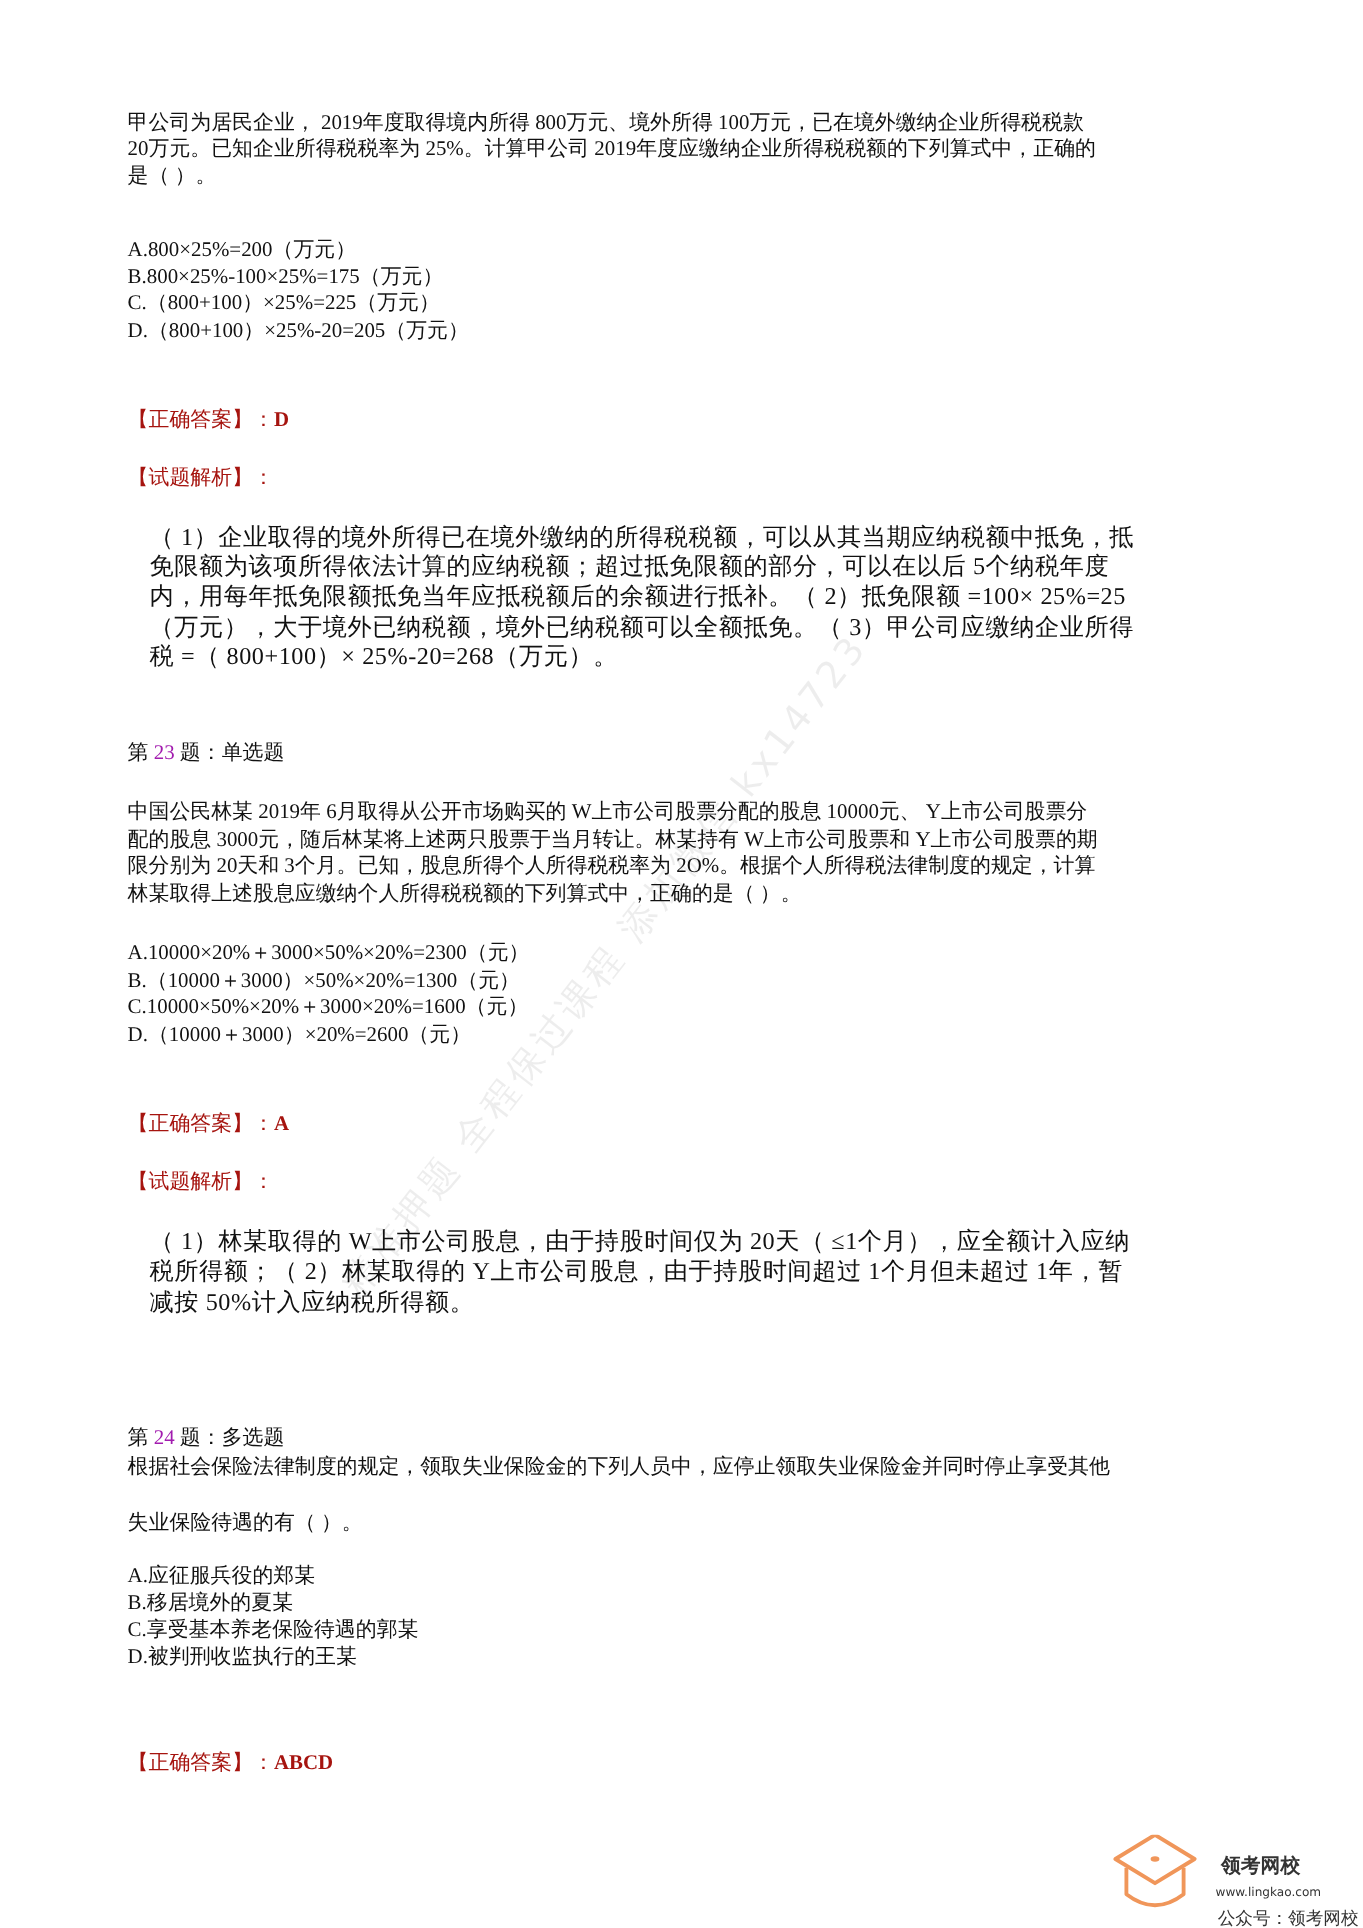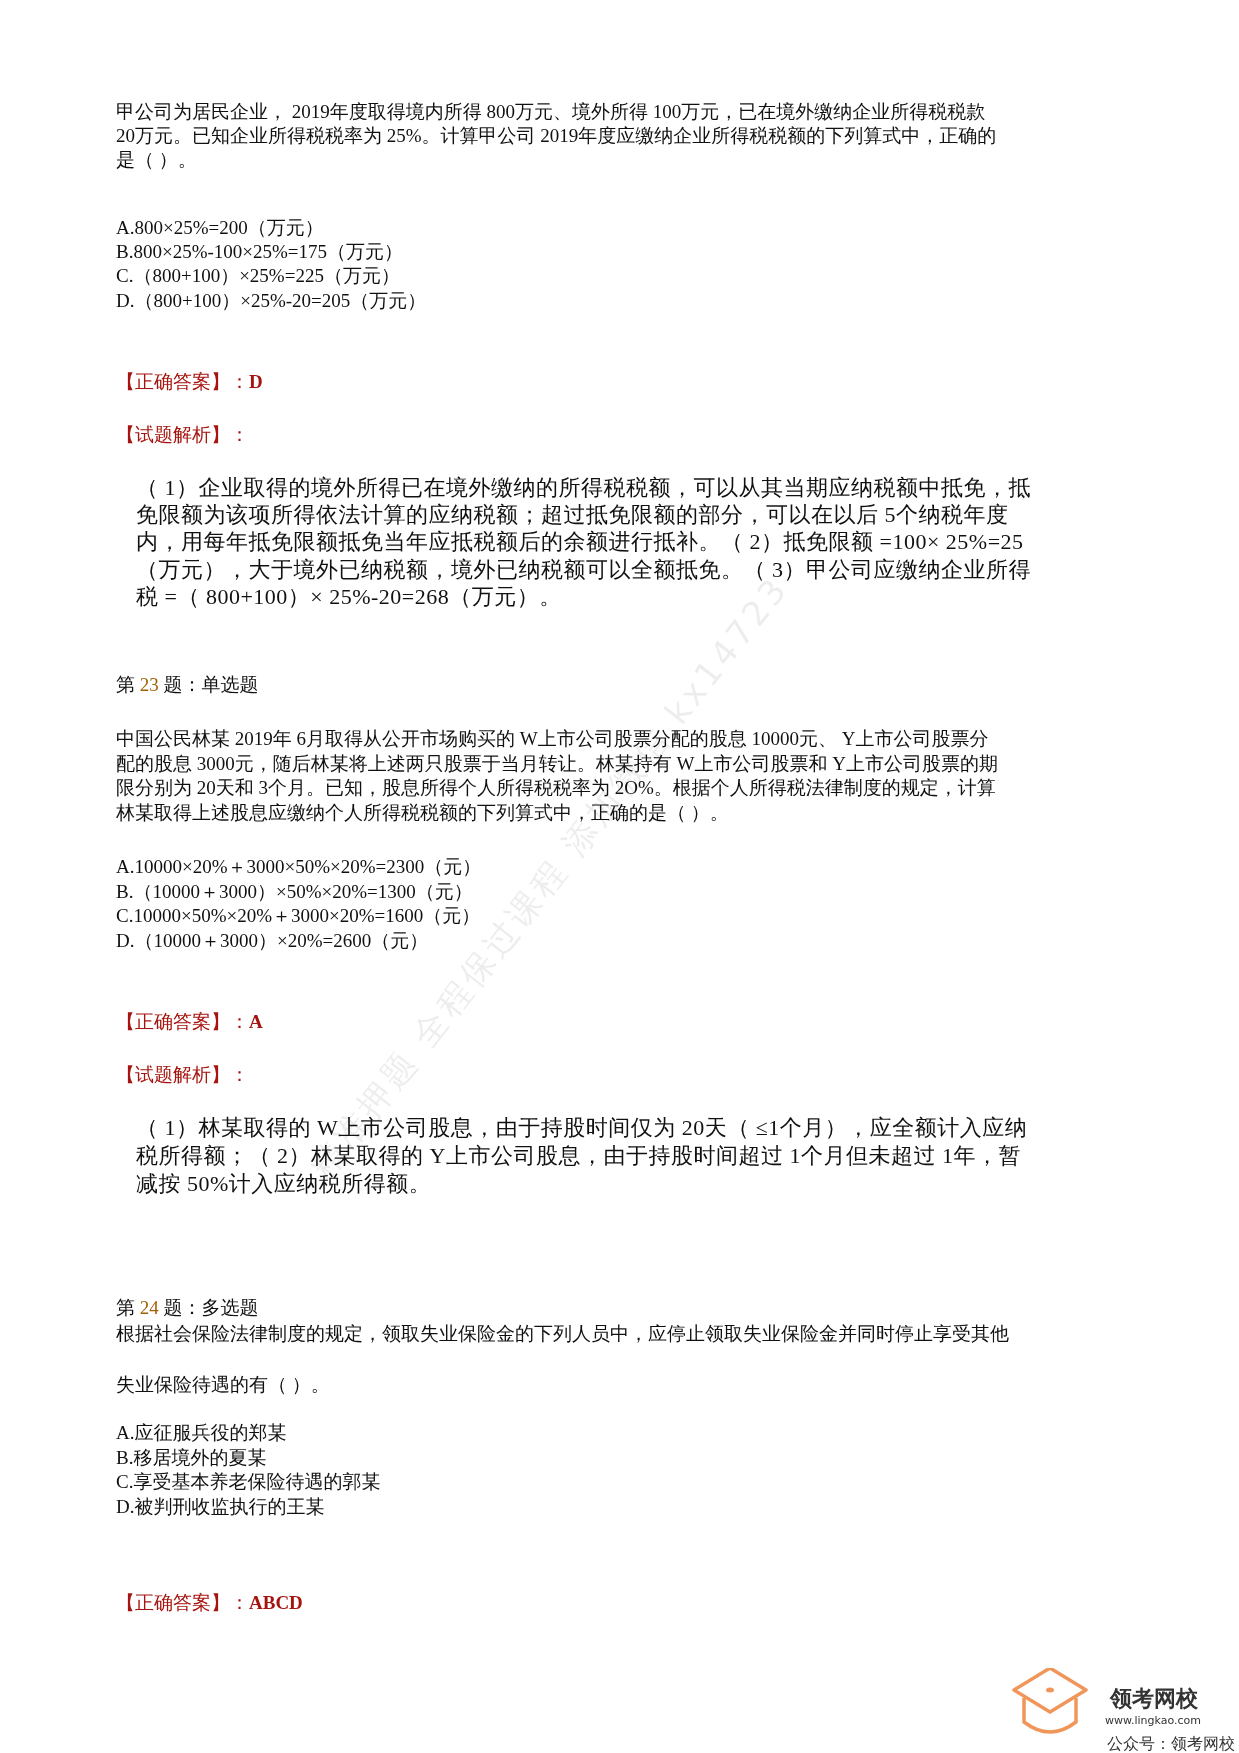--- a/index.html
+++ b/index.html
@@ -5,28 +5,28 @@
     html, body { margin: 0; padding: 0; background: #ffffff; }
     body {
       width: 1239px; height: 1753px; position: relative; overflow: hidden;
       font-family: "Liberation Serif", "DejaVu Serif", serif;
       color: #111111;
     }
     .line { position: absolute; left: 116px; font-size: 19px; line-height: 24px; white-space: nowrap; text-align: center; }
     .exp { position: absolute; left: 136px; font-size: 22px; line-height: 27px; white-space: nowrap; letter-spacing: 0.5px; }
     .red-label { color: #a6140f; font-size: 19px; }
     .red-label b { font-family: "Liberation Serif", serif; font-weight: bold; }
-    .qnum { color: #a16207; }
+    .qnum { color: #a21caf; }
     .watermark {
       position: absolute; font-size: 34px; color: rgba(0,0,0,0.07);
       transform: rotate(-52deg); transform-origin: left top; white-space: nowrap;
       font-family: "DejaVu Sans", sans-serif; letter-spacing: 4px;
     }
     .logo { position: absolute; left: 1010px; top: 1668px; width: 225px; height: 82px; }
-    .logo-title { position: absolute; left: 100px; top: 16px; font-size: 22px; font-weight: bold; color: #333; font-family: "DejaVu Sans", sans-serif; }
+    .logo-title { position: absolute; left: 100px; top: 16px; font-size: 18px; font-weight: bold; color: #333; font-family: "DejaVu Sans", sans-serif; }
     .logo-url { position: absolute; left: 95px; top: 46px; font-size: 11px; color: #333; font-family: "DejaVu Sans", sans-serif; }
     .logo-pub { position: absolute; left: 97px; top: 66px; font-size: 16px; color: #333; font-family: Liberation Mono, monospace; }
   </style>
 </head>
 <body>
 
 <div class="watermark" style="left: 300px; top: 1160px;">精准押题 全程保过课程 添加微信 kx14723</div>
 
 <div>
   <div class="line" style="top: 100px;">甲公司为居民企业， 2019年度取得境内所得  800万元、境外所得  100万元，已在境外缴纳企业所得税税款</div>

